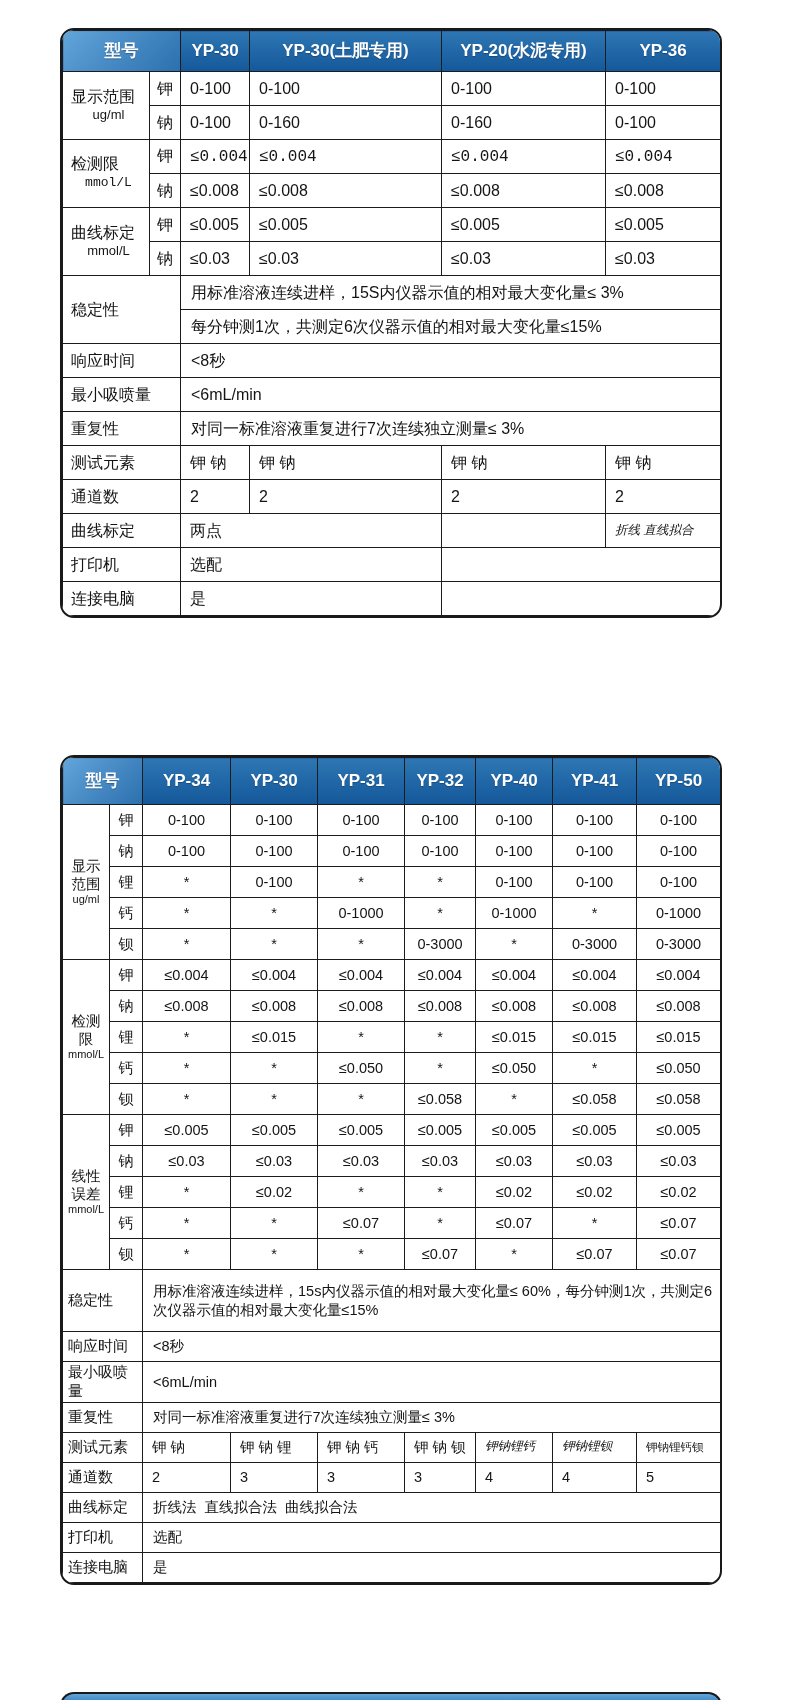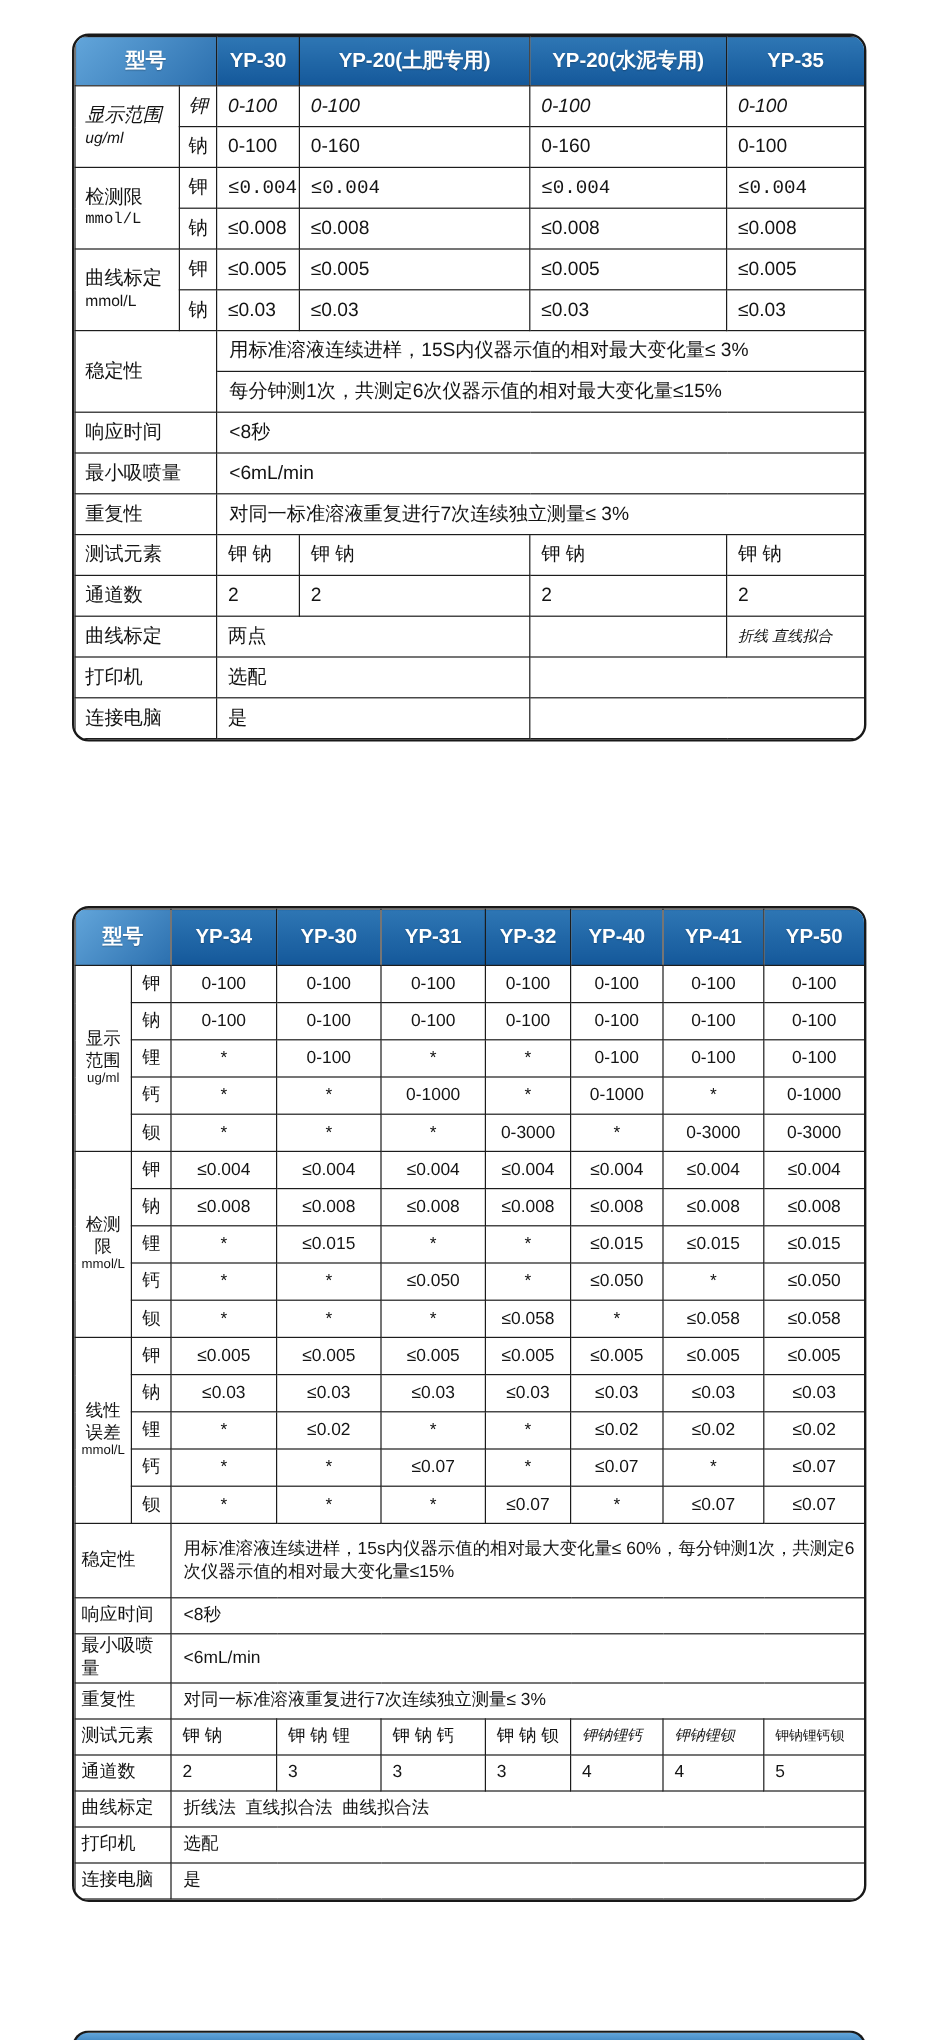--- a/index.html
+++ b/index.html
@@ -26,21 +26,21 @@
   .t2 td{font-size:14.5px;}
 
   .lbl{text-align:left;padding-left:8px;font-weight:500;}
   .t2 .lbl{font-size:15px;padding-left:5px;}
   .lblc{text-align:center;font-size:15px;font-weight:500;margin-left:48px;}
   .el{text-align:center;}
   .t2 .el{font-size:15px;}
   .val{text-align:left;padding-left:9px;}
   .valc{text-align:center;}
   .txt{text-align:left;padding-left:10px;}
-  .t-sub{font-size:13px;}
+  .t-sub{font-size:13px;text-align:center;}
   .t2 .t-sub{font-size:11px;}
   .small{font-size:12.5px !important;font-style:italic;}
   .xs{font-size:11.5px !important;}
 
   .next-header{position:absolute;left:60px;top:1692px;width:658px;height:12px;
                border:2.5px solid #191919;border-bottom:none;border-radius:14px 14px 0 0;
                background:linear-gradient(180deg,var(--hl1,#5fa3d9),var(--hm1,#2e76b4));}
 </style>
 </head>
 <body>
@@ -59,32 +59,32 @@
         </colgroup>
         <thead>
           <tr>
             <th colspan="2" class="th-label">
               <div class="t-main">型号</div>
             </th>
             <th colspan="1" class="th-model">
               <div class="t-main">YP-30</div>
             </th>
             <th colspan="1" class="th-model">
-              <div class="t-main">YP-20(土肥专用)</div>
+              <div class="t-main">YP-30(土肥专用)</div>
             </th>
             <th colspan="1" class="th-model">
               <div class="t-main">YP-20(水泥专用)</div>
             </th>
             <th colspan="1" class="th-model">
-              <div class="t-main">YP-35</div>
+              <div class="t-main">YP-36</div>
             </th>
           </tr>
         </thead>
         <tbody>
-          <tr style="height: 34px; font-style: italic;">
+          <tr style="height: 34px;">
             <td colspan="1" rowspan="2" class="lbl"><div class="t-main">显示范围</div><div class="t-sub">ug/ml</div></td>
             <td colspan="1" rowspan="1" class="el"><div class="t-main">钾</div></td>
             <td colspan="1" rowspan="1" class="val"><div class="t-main">0-100</div></td>
             <td colspan="1" rowspan="1" class="val"><div class="t-main">0-100</div></td>
             <td colspan="1" rowspan="1" class="val"><div class="t-main">0-100</div></td>
             <td colspan="1" rowspan="1" class="val"><div class="t-main">0-100</div></td>
           </tr>
           <tr style="height: 34px;">
             <td colspan="1" rowspan="1" class="el"><div class="t-main">钠</div></td>
             <td colspan="1" rowspan="1" class="val"><div class="t-main">0-100</div></td>

